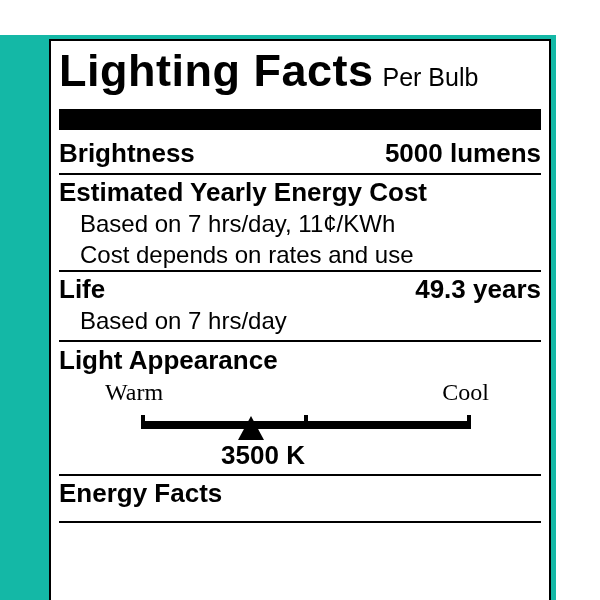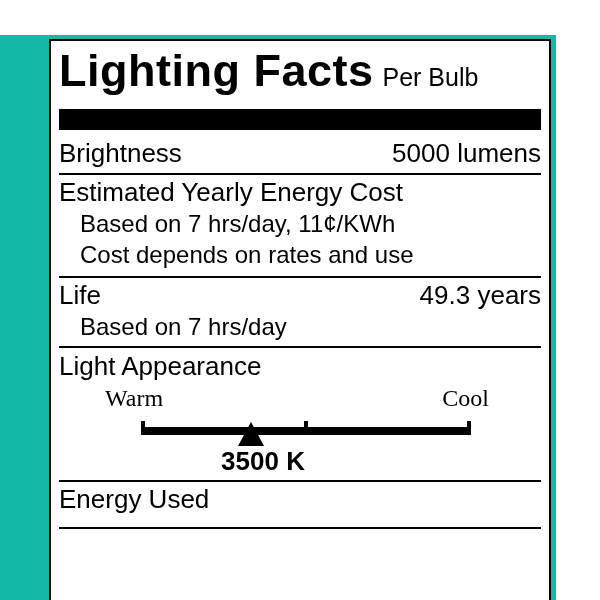--- a/index.html
+++ b/index.html
@@ -54,34 +54,34 @@
     height: 21px;
     background: #000000;
     margin-top: 6px;
   }
   
   .row {
     display: flex;
     justify-content: space-between;
     align-items: flex-end;
     font-size: 26px;
-    font-weight: normal;
+    font-weight: bold;
     line-height: 32px;
   }
   .note {
     font-size: 24px;
     font-weight: normal;
     line-height: 31px;
     padding-left: 21px;
   }
   .divider {
     border-bottom: 2px solid #000000;
   }
   .sec-brightness { padding-top: 7px; padding-bottom: 4px; }
-  .sec-cost      { padding-top: 1px; padding-bottom: 6px; }
+  .sec-cost      { padding-top: 1px; }
   .sec-life      { padding-top: 1px; padding-bottom: 4px; }
   .sec-la        { padding-top: 2px; }
   .sec-energy    { padding-top: 1px; padding-bottom: 12px; }
   
   .warmcool {
     display: flex;
     justify-content: space-between;
     font-size: 24px;
     font-weight: normal;
     line-height: 31px;
@@ -181,18 +181,18 @@
         <div class="tick tick-left"></div>
         <div class="tick tick-mid"></div>
         <div class="tick tick-right"></div>
         <div class="marker-triangle"></div>
         <div class="kelvin">3500 K</div>
       </div>
     </div>
 
     <div class="sec-energy divider">
       <div class="row">
-        <span>Energy Used</span>
+        <span>Energy Facts</span>
       </div>
     </div>
 
   </div>
 </div>
 
 </body></html>

